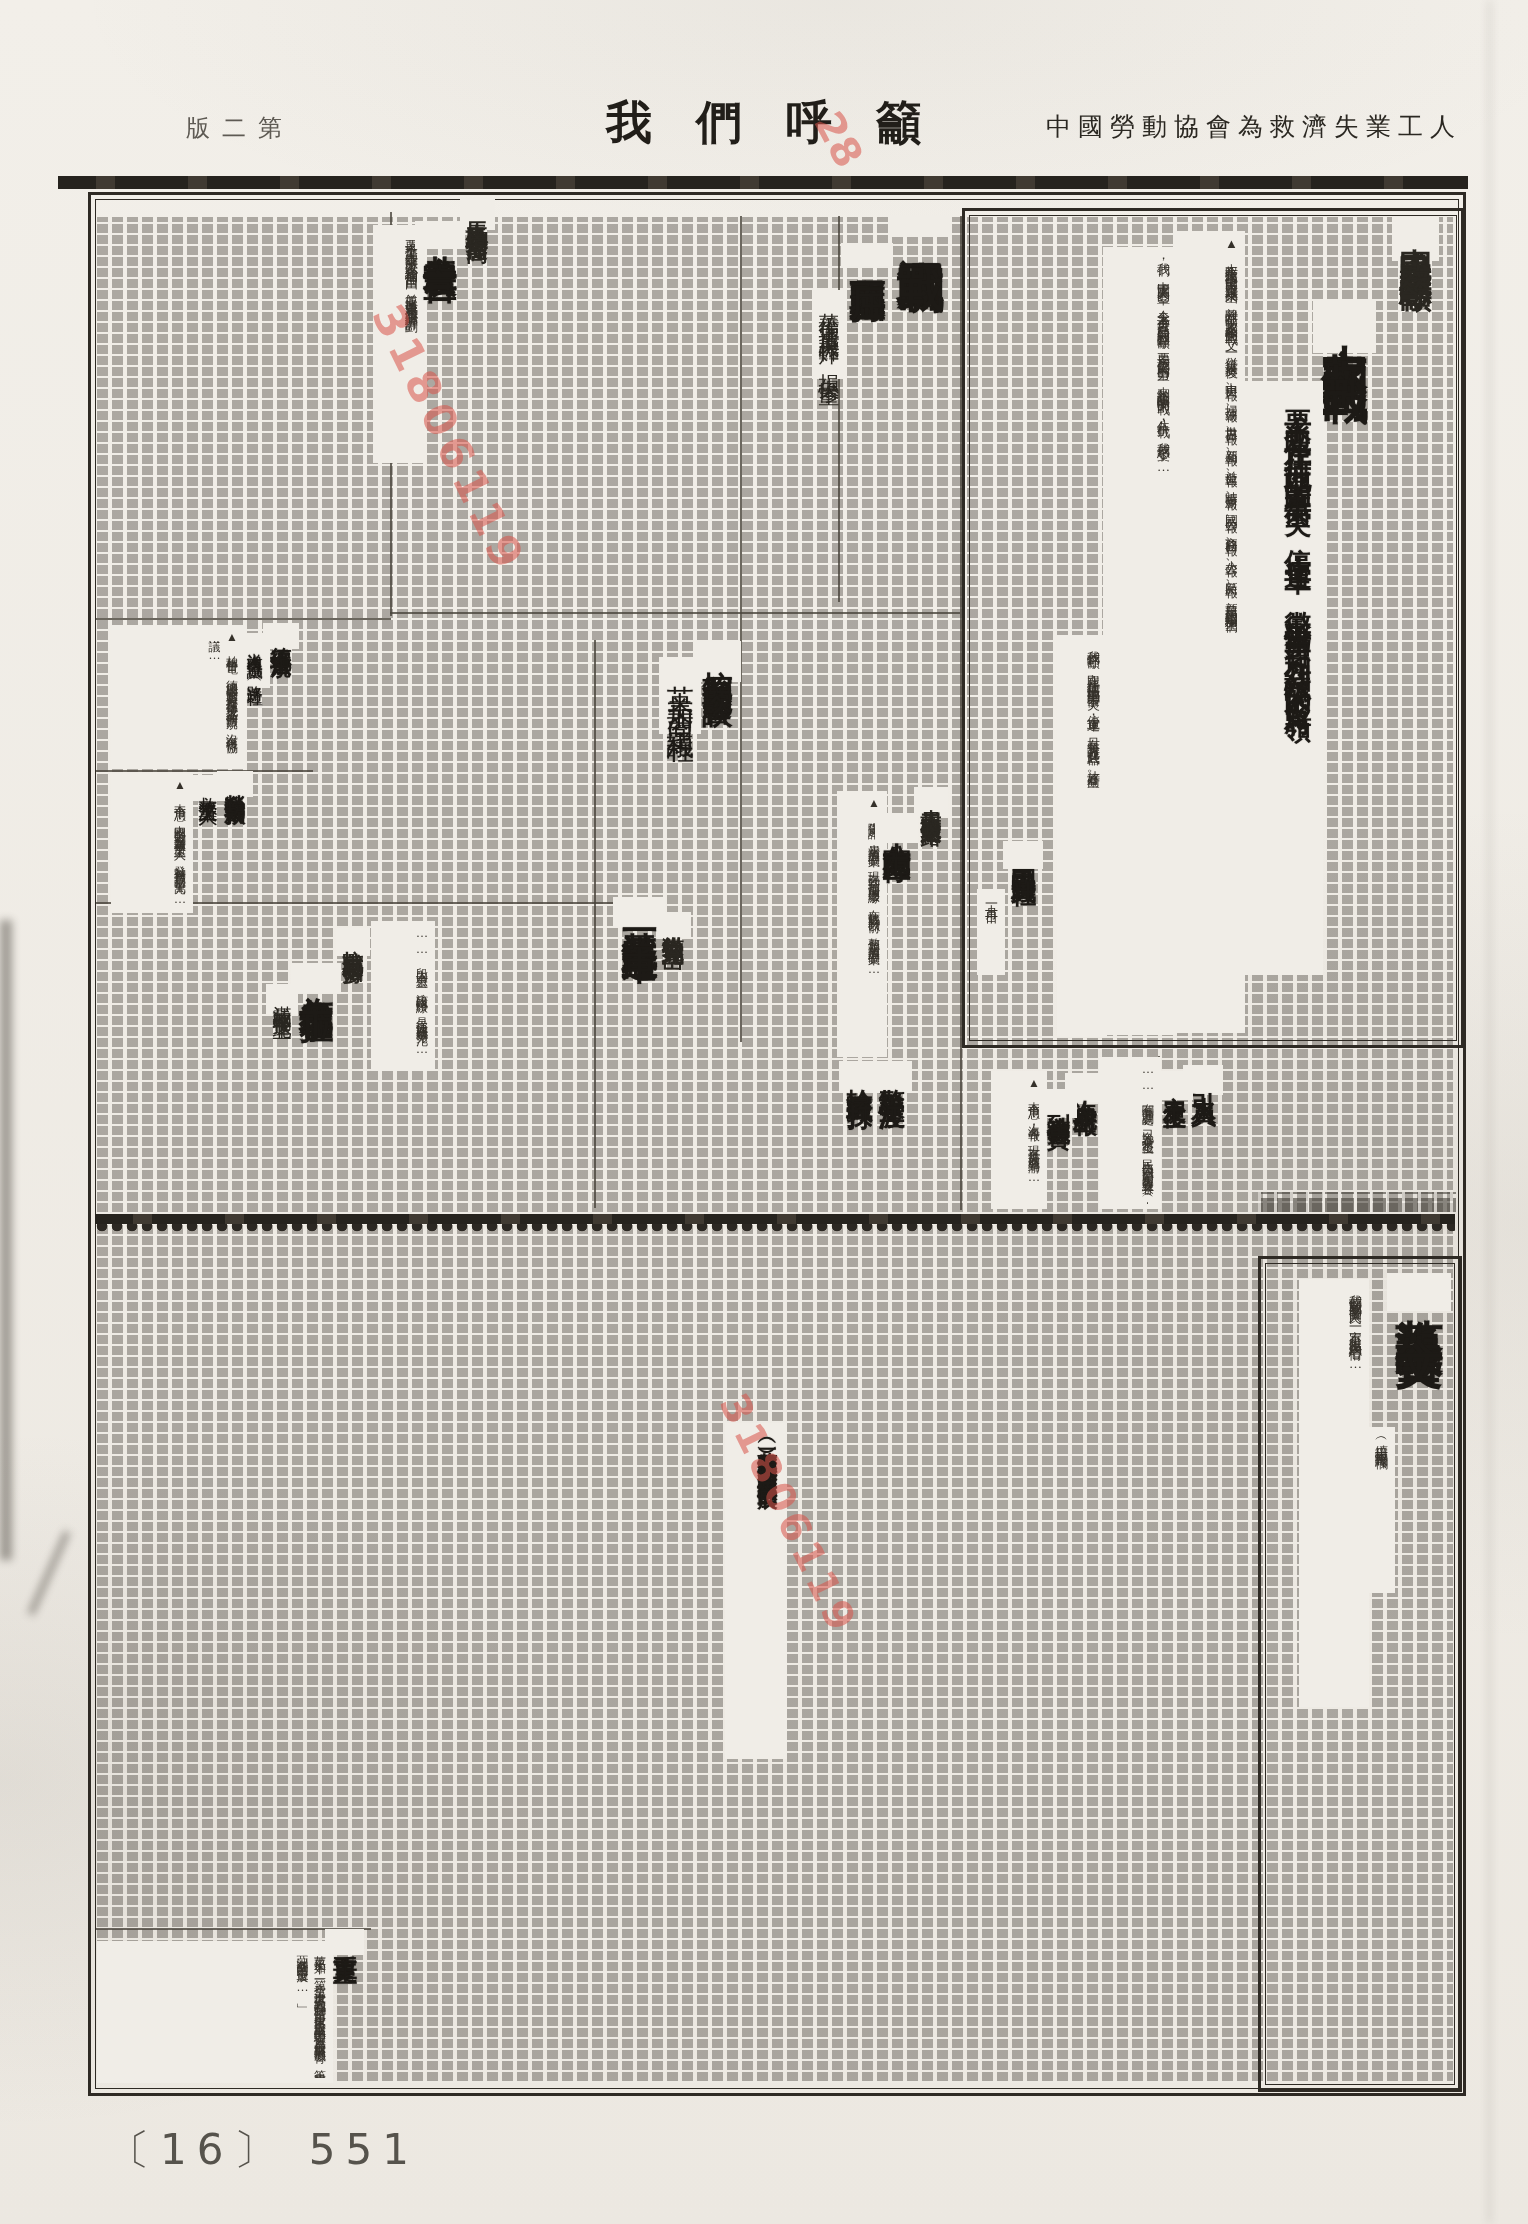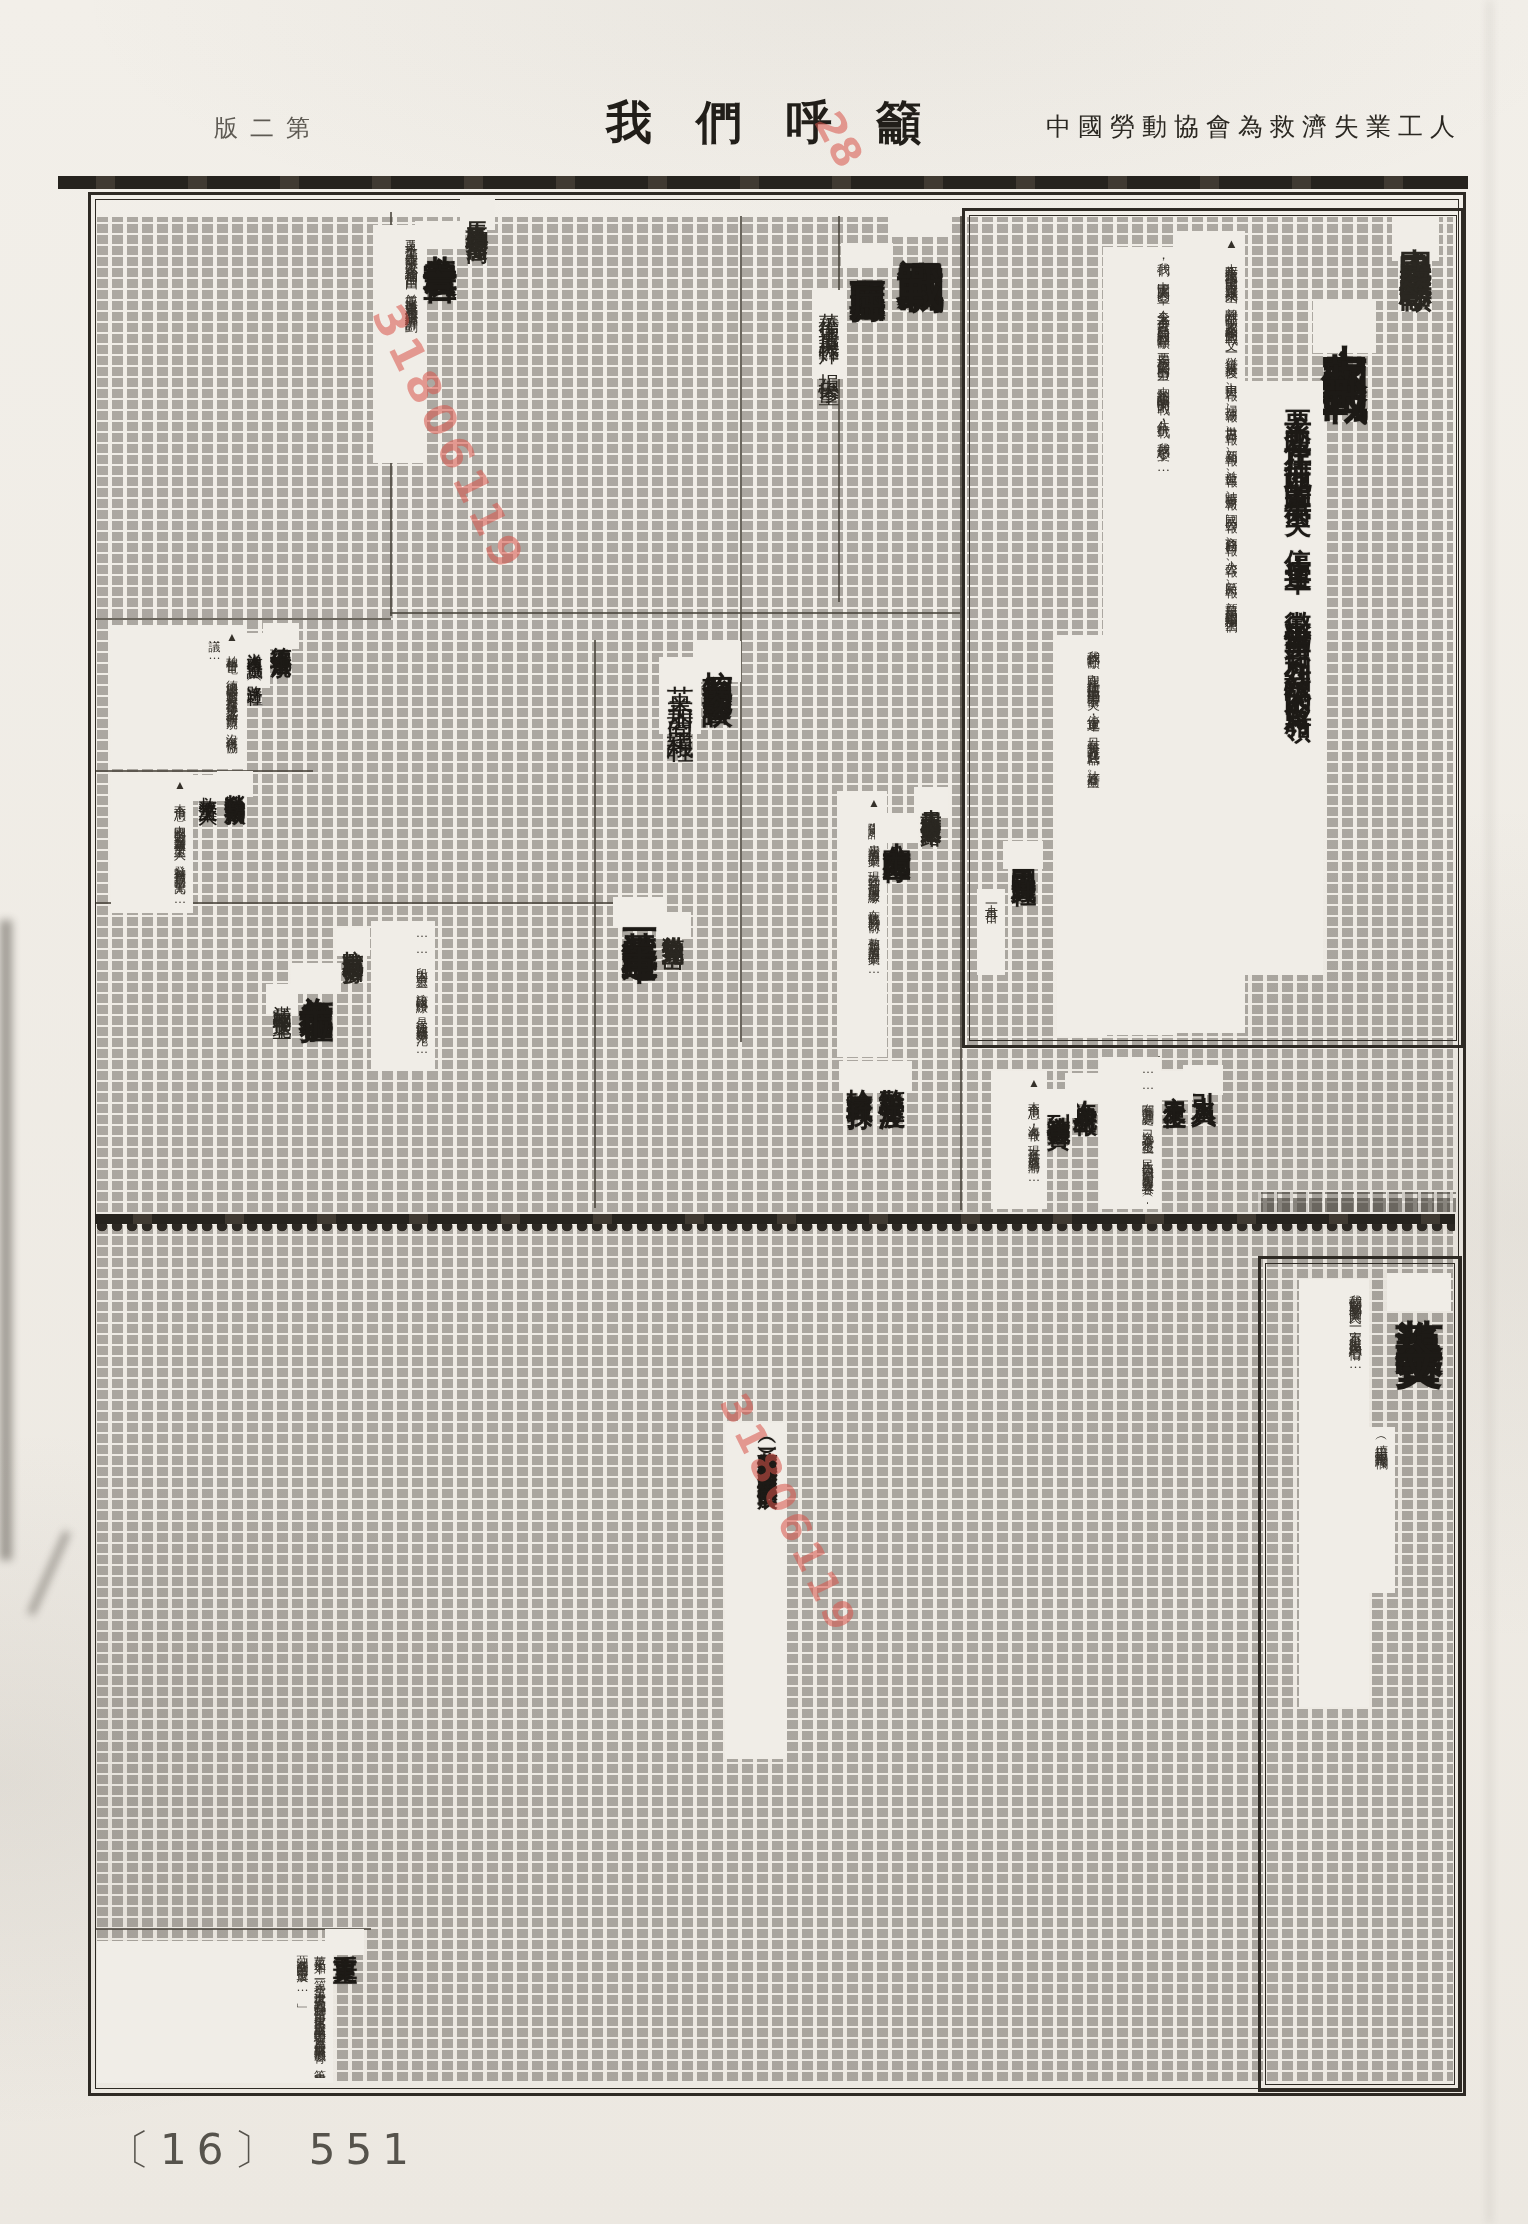--- a/index.html
+++ b/index.html
@@ -34,21 +34,21 @@
   .mast{position:absolute;z-index:40;white-space:nowrap;}
   .smudge{position:absolute;background:#3c372f;filter:blur(4px);z-index:5;}
 </style>
 </head>
 <body>
 
 <div id="canvas">
 
   <div class="mast" style="left:0;right:0;top:92px;text-align:center;font-size:46px;font-weight:bold;letter-spacing:44px;text-indent:44px;color:#211e19;">我們呼籲</div>
   <div class="mast" style="right:66px;top:110px;font-size:25px;letter-spacing:7px;color:#2b2822;">中國勞動協會為救濟失業工人</div>
-  <div class="mast" style="left:186px;top:112px;font-size:24px;letter-spacing:12px;color:#3a362f;opacity:.8;margin-left:28px;">版二第</div>
+  <div class="mast" style="left:186px;top:112px;font-size:24px;letter-spacing:12px;color:#3a362f;opacity:.8;">版二第</div>
 
   <div class="barthick" style="left:58px;top:176px;width:1410px;height:13px;"></div>
   <div class="box" style="left:88px;top:192px;width:1372px;height:1898px;"></div>
 
   <div class="tex" style="left:97px;top:217px;width:1356px;height:1866px;"></div>
 
   <div class="rule-v" style="left:960px;top:216px;height:994px;"></div>
   <div class="rule-v" style="left:740px;top:216px;height:826px;"></div>
   <div class="rule-v" style="left:838px;top:216px;height:386px;"></div>
   <div class="rule-v" style="left:390px;top:212px;height:404px;"></div>

